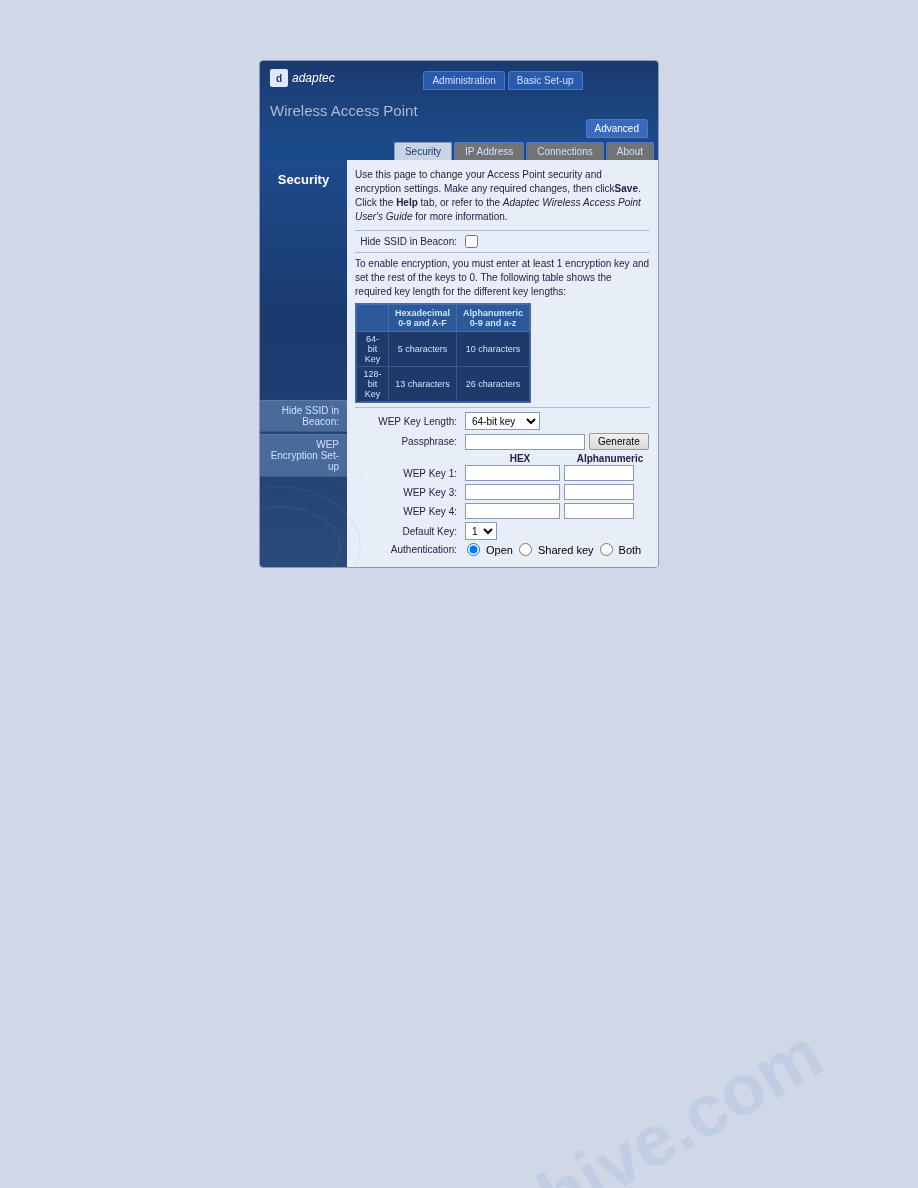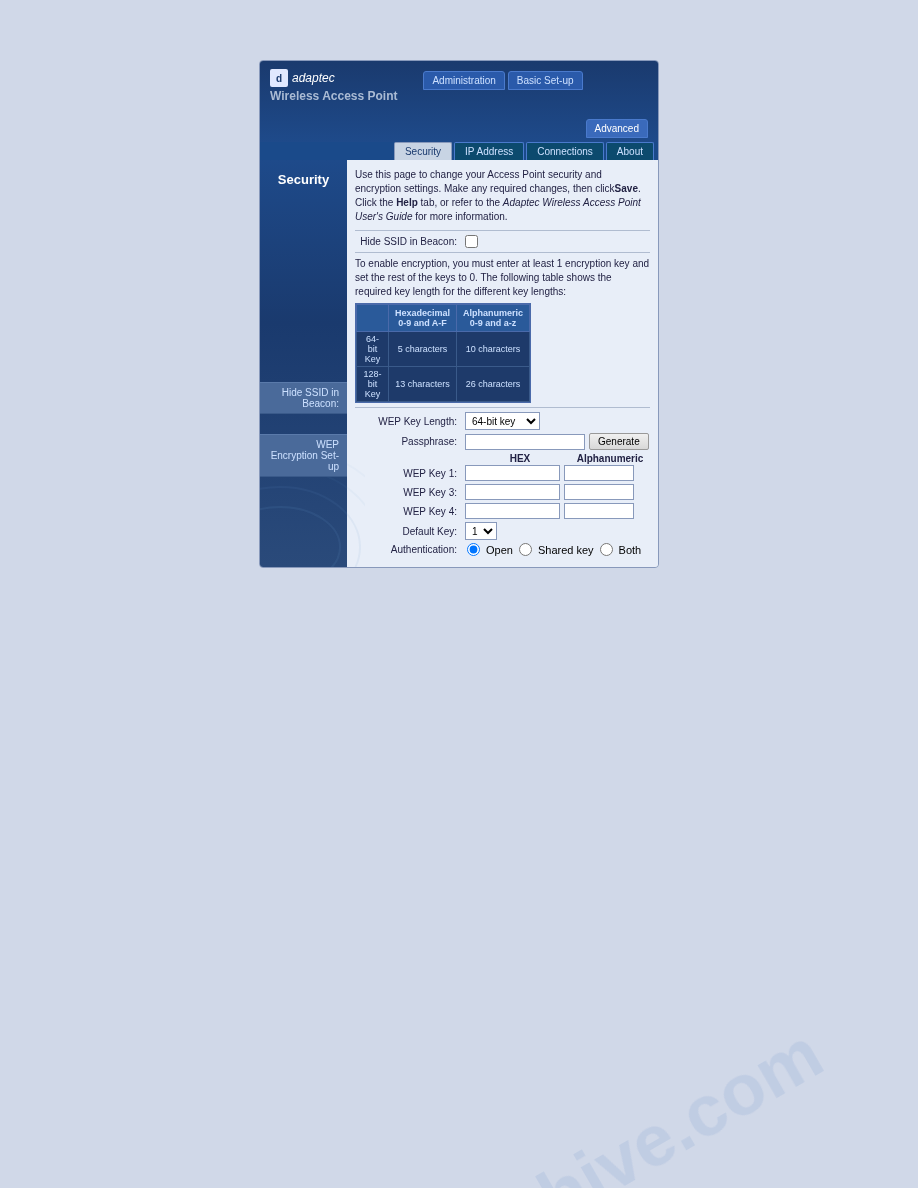--- a/index.html
+++ b/index.html
@@ -58,23 +58,22 @@
 
     .brand-name {
       color: #ffffff;
       font-size: 12px;
       font-weight: normal;
       font-style: italic;
     }
 
     .brand-subtitle {
       color: #aabbd4;
-      font-size: 12px;
-      margin-top: 2px;
-      font-weight: bold;
+      font-size: 15px;
+      margin-top: 15px;
     }
 
     .top-nav {
       display: flex;
       gap: 3px;
       align-items: flex-start;
       margin-top: 2px;
     }
 
     .top-nav-btn {
@@ -96,21 +95,21 @@
       padding: 0 4px;
       gap: 2px;
     }
 
     .sub-nav-btn {
       padding: 3px 10px;
       font-size: 10px;
       border-radius: 2px 2px 0 0;
       cursor: pointer;
       color: #cce0ff;
-      background: #0c4a6e;
+      background: #737373;
       border: 1px solid #4a7acc;
       border-bottom: none;
     }
 
     .sub-nav-btn.active {
       background: #c8d4e4;
       color: #1a3a6e;
       border-color: #8899bb;
     }
 
@@ -363,21 +362,21 @@
 
       <svg class="left-panel-waves" viewBox="0 0 105 200" xmlns="http://www.w3.org/2000/svg">
         <ellipse cx="20" cy="180" rx="60" ry="40" fill="none" stroke="#6699cc" stroke-width="2" opacity="0.4"></ellipse>
         <ellipse cx="20" cy="180" rx="80" ry="60" fill="none" stroke="#6699cc" stroke-width="2" opacity="0.3"></ellipse>
         <ellipse cx="20" cy="180" rx="100" ry="80" fill="none" stroke="#6699cc" stroke-width="2" opacity="0.2"></ellipse>
         <ellipse cx="20" cy="180" rx="120" ry="100" fill="none" stroke="#6699cc" stroke-width="2" opacity="0.15"></ellipse>
       </svg>
 
       <div style="position:absolute; bottom: 90px; right:0; left:0;">
         <div class="section-label">Hide SSID in Beacon:</div>
-        <div class="section-label" style="margin-top:20px;">WEP Encryption Set-up</div>
+        <div class="section-label" style="margin-top:2px;">WEP Encryption Set-up</div>
       </div>
     </div>
 
     <div class="main-content">
 
       <p class="description-text">
         Use this page to change your Access Point security and encryption settings. Make any required changes, then click<strong>Save</strong>. Click the <strong>Help</strong> tab, or refer to the <em>Adaptec Wireless Access Point User's Guide</em> for more information.
       </p>
 
       <div class="separator"></div>

